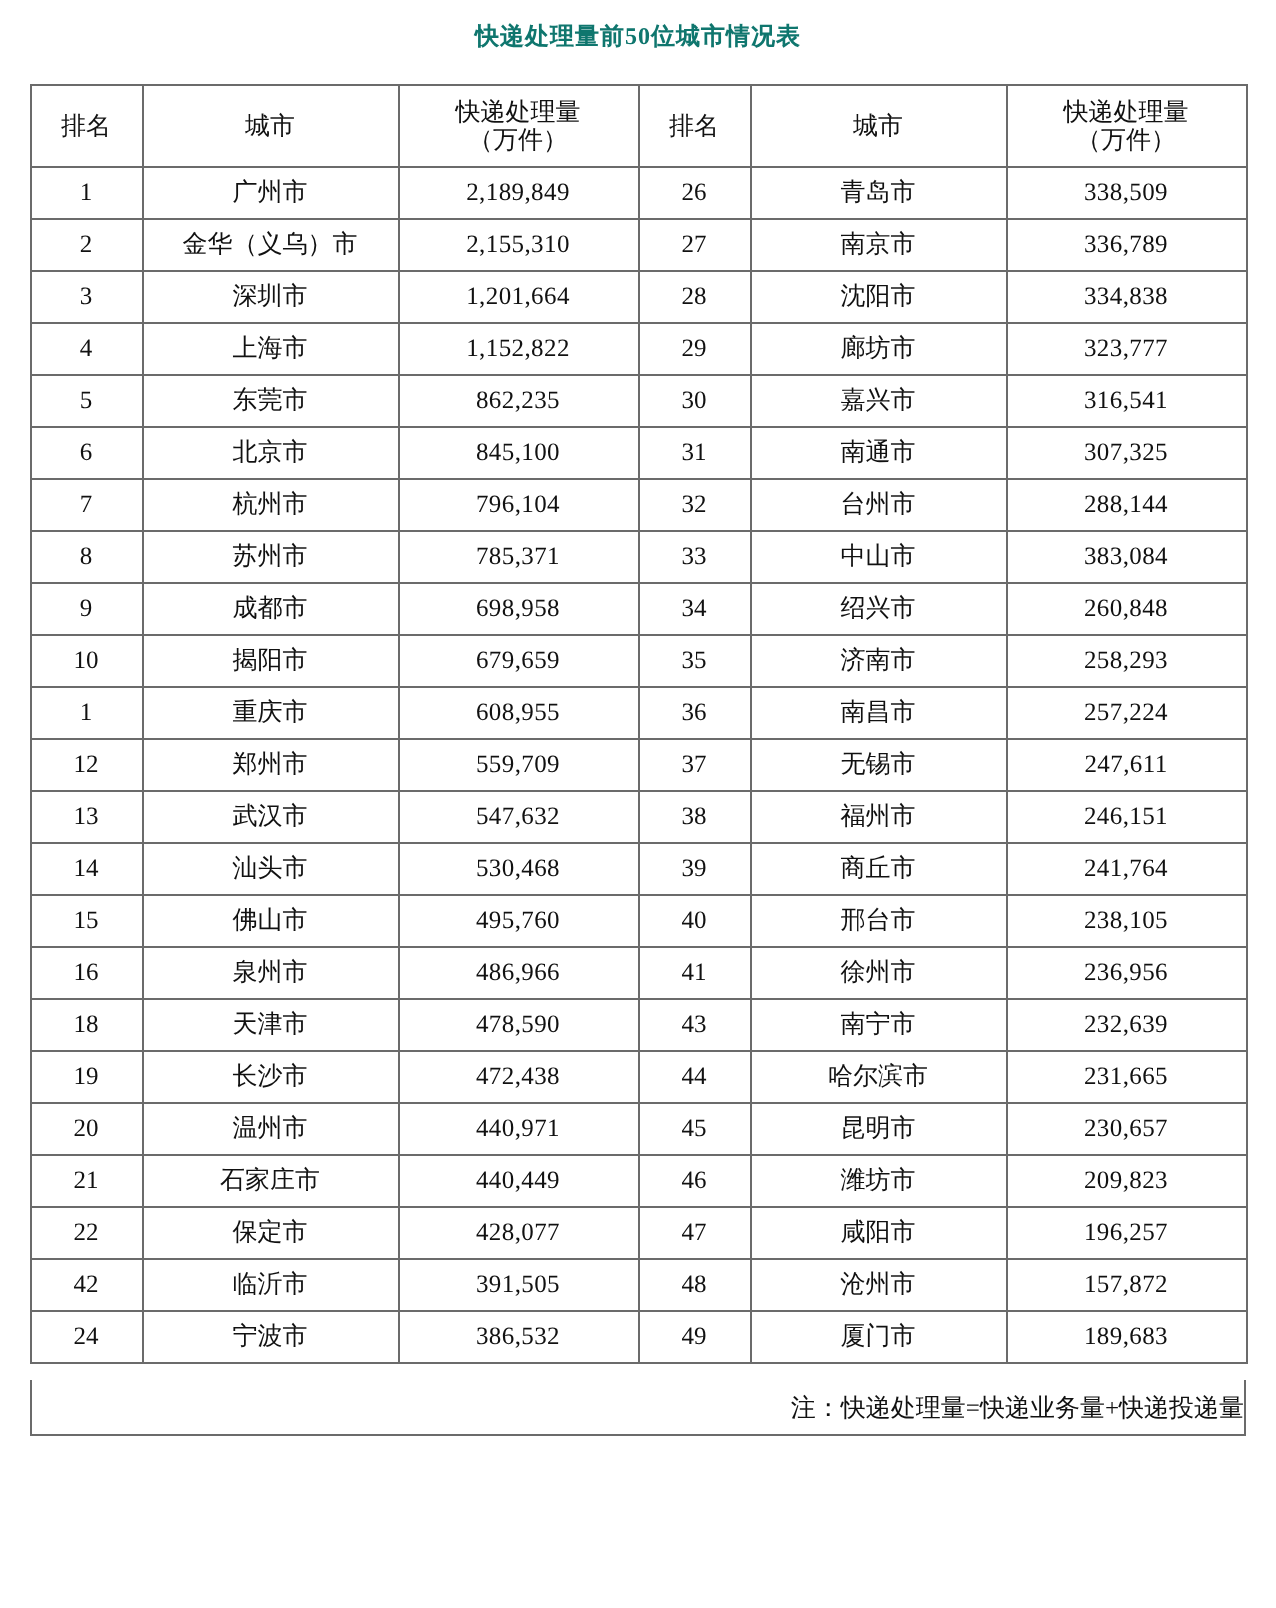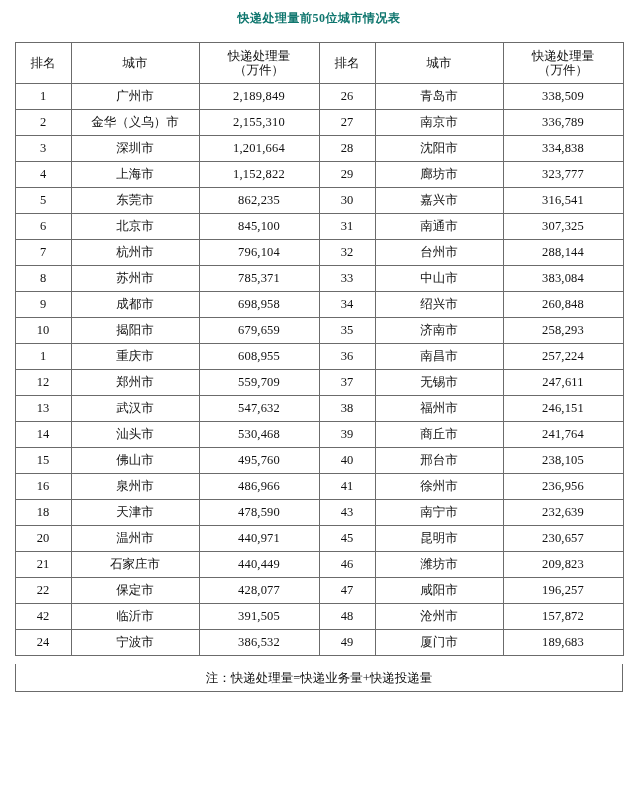--- a/index.html
+++ b/index.html
@@ -59,21 +59,21 @@
   .num {
     font-family: "Liberation Serif", "DejaVu Serif", serif;
     letter-spacing: 0.2px;
   }
   .note {
     border: 1px solid #6b6b6b;
     border-top: none;
     width: 608px;
     margin: 8px auto;
     box-sizing: border-box;
-    text-align: center;
+    text-align: right;
     font-size: 12.5px;
     height: 28px;
     line-height: 28px;
     color: #111;
   }
 </style>
 </head>
 <body>
 
 <div class="page">
@@ -240,20 +240,28 @@
         </tr>
         <tr>
           <td>18</td>
           <td>天津市</td>
           <td class="num">478,590</td>
           <td>43</td>
           <td>南宁市</td>
           <td class="num">232,639</td>
         </tr>
         <tr>
+          <td>19</td>
+          <td>长沙市</td>
+          <td class="num">472,438</td>
+          <td>44</td>
+          <td>哈尔滨市</td>
+          <td class="num">231,665</td>
+        </tr>
+        <tr>
           <td>20</td>
           <td>温州市</td>
           <td class="num">440,971</td>
           <td>45</td>
           <td>昆明市</td>
           <td class="num">230,657</td>
         </tr>
         <tr>
           <td>21</td>
           <td>石家庄市</td>

